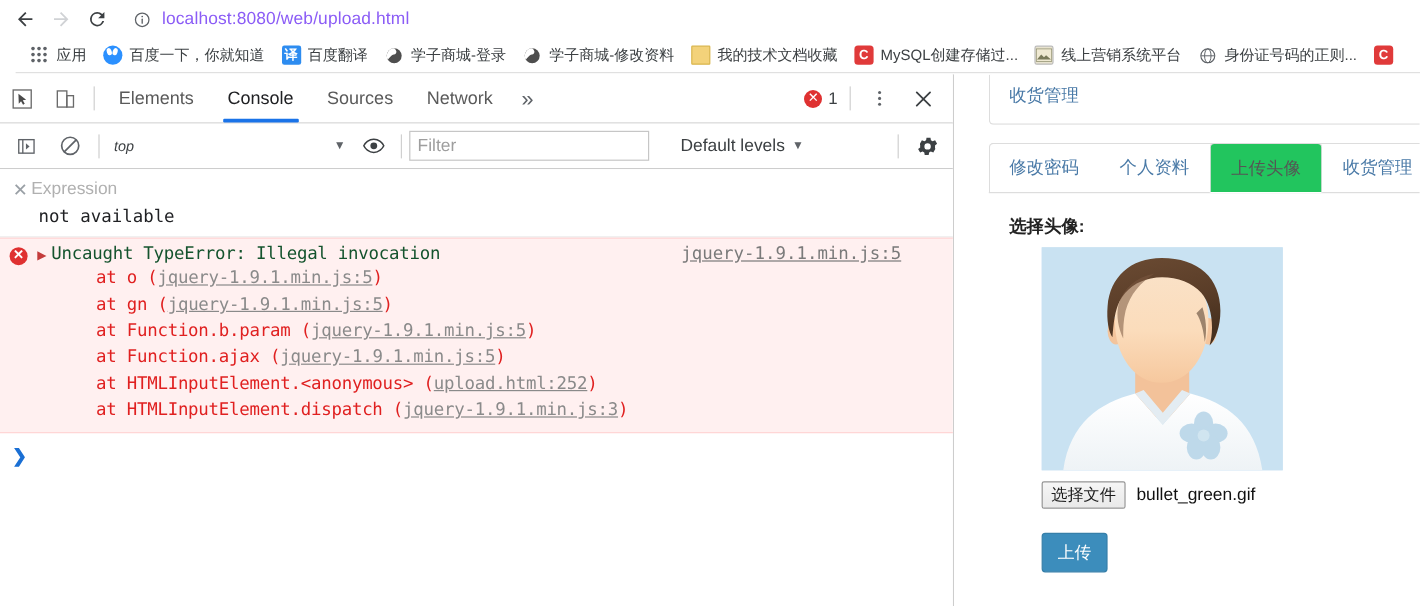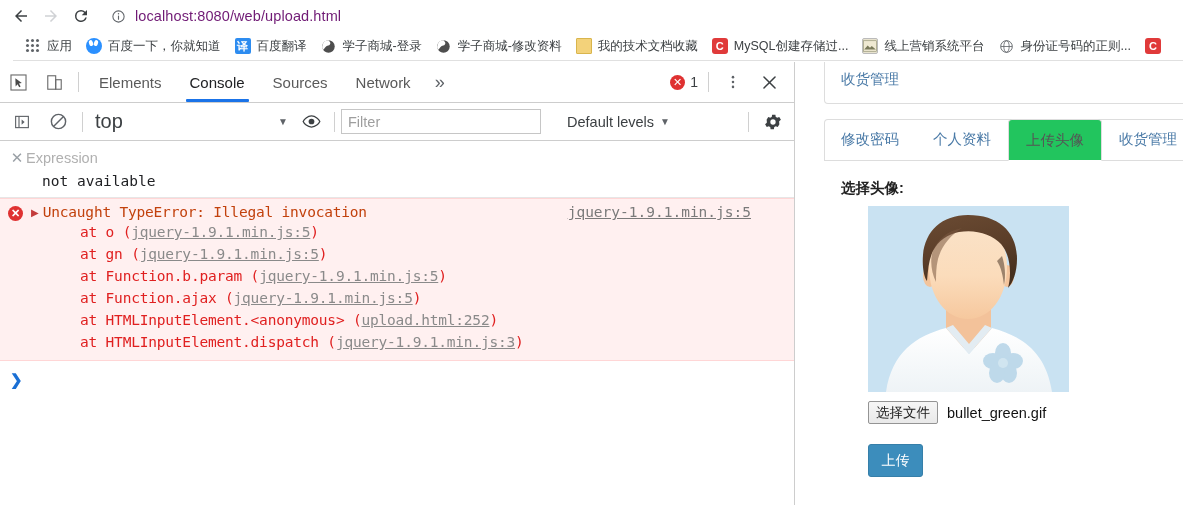--- a/index.html
+++ b/index.html
@@ -31,21 +31,21 @@
     margin-left: 6px; flex: 1 1 auto; height: 26px;
     background: #ffffff; border-radius: 13px;
     display: flex; align-items: center; padding: 0 8px;
     max-width: 1130px;
   }
   .omni-info {
     width: 17px; height: 17px; flex: 0 0 auto; margin-right: 8px;
     display: flex; align-items: center; justify-content: center;
   }
   .omni-url {
-    font-size: 14.5px; color: #701a75; white-space: nowrap;
+    font-size: 14.5px; color: #8b5cf6; white-space: nowrap;
     letter-spacing: 0.1px;
   }
 
   
   .bookmarks-bar {
     position: absolute; left: 0; top: 32px; width: 1183px; height: 29px;
     display: flex; align-items: center; padding: 0 6px;
     border-bottom: 1px solid #e0e0e0;
     overflow: hidden;
     margin-left: 13px;
@@ -126,21 +126,21 @@
   
   .dt-filterbar {
     position: relative; height: 38px; width: 795px;
     border-bottom: 1px solid #cdcdcd; display: flex; align-items: center;
     background: #ffffff; padding: 0 4px;
   }
   .ctx-select {
     display: flex; align-items: center; width: 205px; height: 24px;
     padding: 0 6px; flex: 0 0 auto;
   }
-  .ctx-label { font-size: 20px; color: #3c4043; flex: 1 1 auto; }
+  .ctx-label { font-size: 12px; color: #3c4043; flex: 1 1 auto; font-style: italic; }
   .caret { font-size: 10px; color: #5f6368; }
   .eye-btn { width: 34px; height: 30px; display:flex; align-items:center;
              justify-content:center; flex:0 0 auto; }
   .filter-input {
     width: 200px; height: 25px; border: 1px solid #c6c6c6; background: #fff;
     font-size: 14.5px; color: #3c4043; padding: 0 6px; flex: 0 0 auto;
     outline: none; font-family: "Liberation Sans", sans-serif;
   }
   .filter-input::placeholder { color: #9e9e9e; }
   .levels {
@@ -162,21 +162,21 @@
     background: #ffffff;
   }
   .expr-head {
     display: flex; align-items: center; padding: 0 8px; height: 22px;
   }
   .expr-x { font-size: 15px; color: #9aa0a6; width: 18px; text-align:center;
             font-family:"Liberation Sans",sans-serif; }
   .expr-placeholder { font-size: 14.5px; color: #b0b0b0;
                       font-family:"Liberation Sans",sans-serif; }
   .expr-value {
-    padding: 4px 0 0 42px; font-size: 14.5px; color: #202124;
+    padding: 4px 0 0 32px; font-size: 14.5px; color: #202124;
   }
 
   .error-block {
     background: #fff0f0; border-top: 1px solid #ffd6d6;
     border-bottom: 1px solid #ffd6d6;
     padding: 5px 0 7px 0; position: relative;
   }
   .err-row-first {
     display: flex; align-items: flex-start; padding: 0 8px;
     position: relative;
@@ -185,21 +185,21 @@
     width: 15px; height: 15px; border-radius: 50%; background: #df3131;
     color: #fff; font-size: 11px; line-height: 15px; text-align: center;
     font-weight: bold; flex: 0 0 auto; margin-top: 2px;
     font-family:"Liberation Sans",sans-serif;
   }
   .err-arrow {
     color: #c43b3b; font-size: 10px; margin: 0 4px 0 8px; flex: 0 0 auto;
     margin-top: 3px; font-family:"Liberation Sans",sans-serif;
   }
   .err-msg {
-    font-size: 14.5px; color: #c2410c; flex: 0 0 auto;
+    font-size: 14.5px; color: #14532d; flex: 0 0 auto;
     letter-spacing: -0.2px;
   }
   .err-source {
     position: absolute; right: 44px; top: 0; font-size: 14.5px;
     color: #7a7a7a; text-decoration: underline;
   }
   .stack-line {
     font-size: 14.5px; color: #e02020; padding-left: 80px;
     line-height: 22px; letter-spacing: -0.2px; white-space: nowrap;
   }

